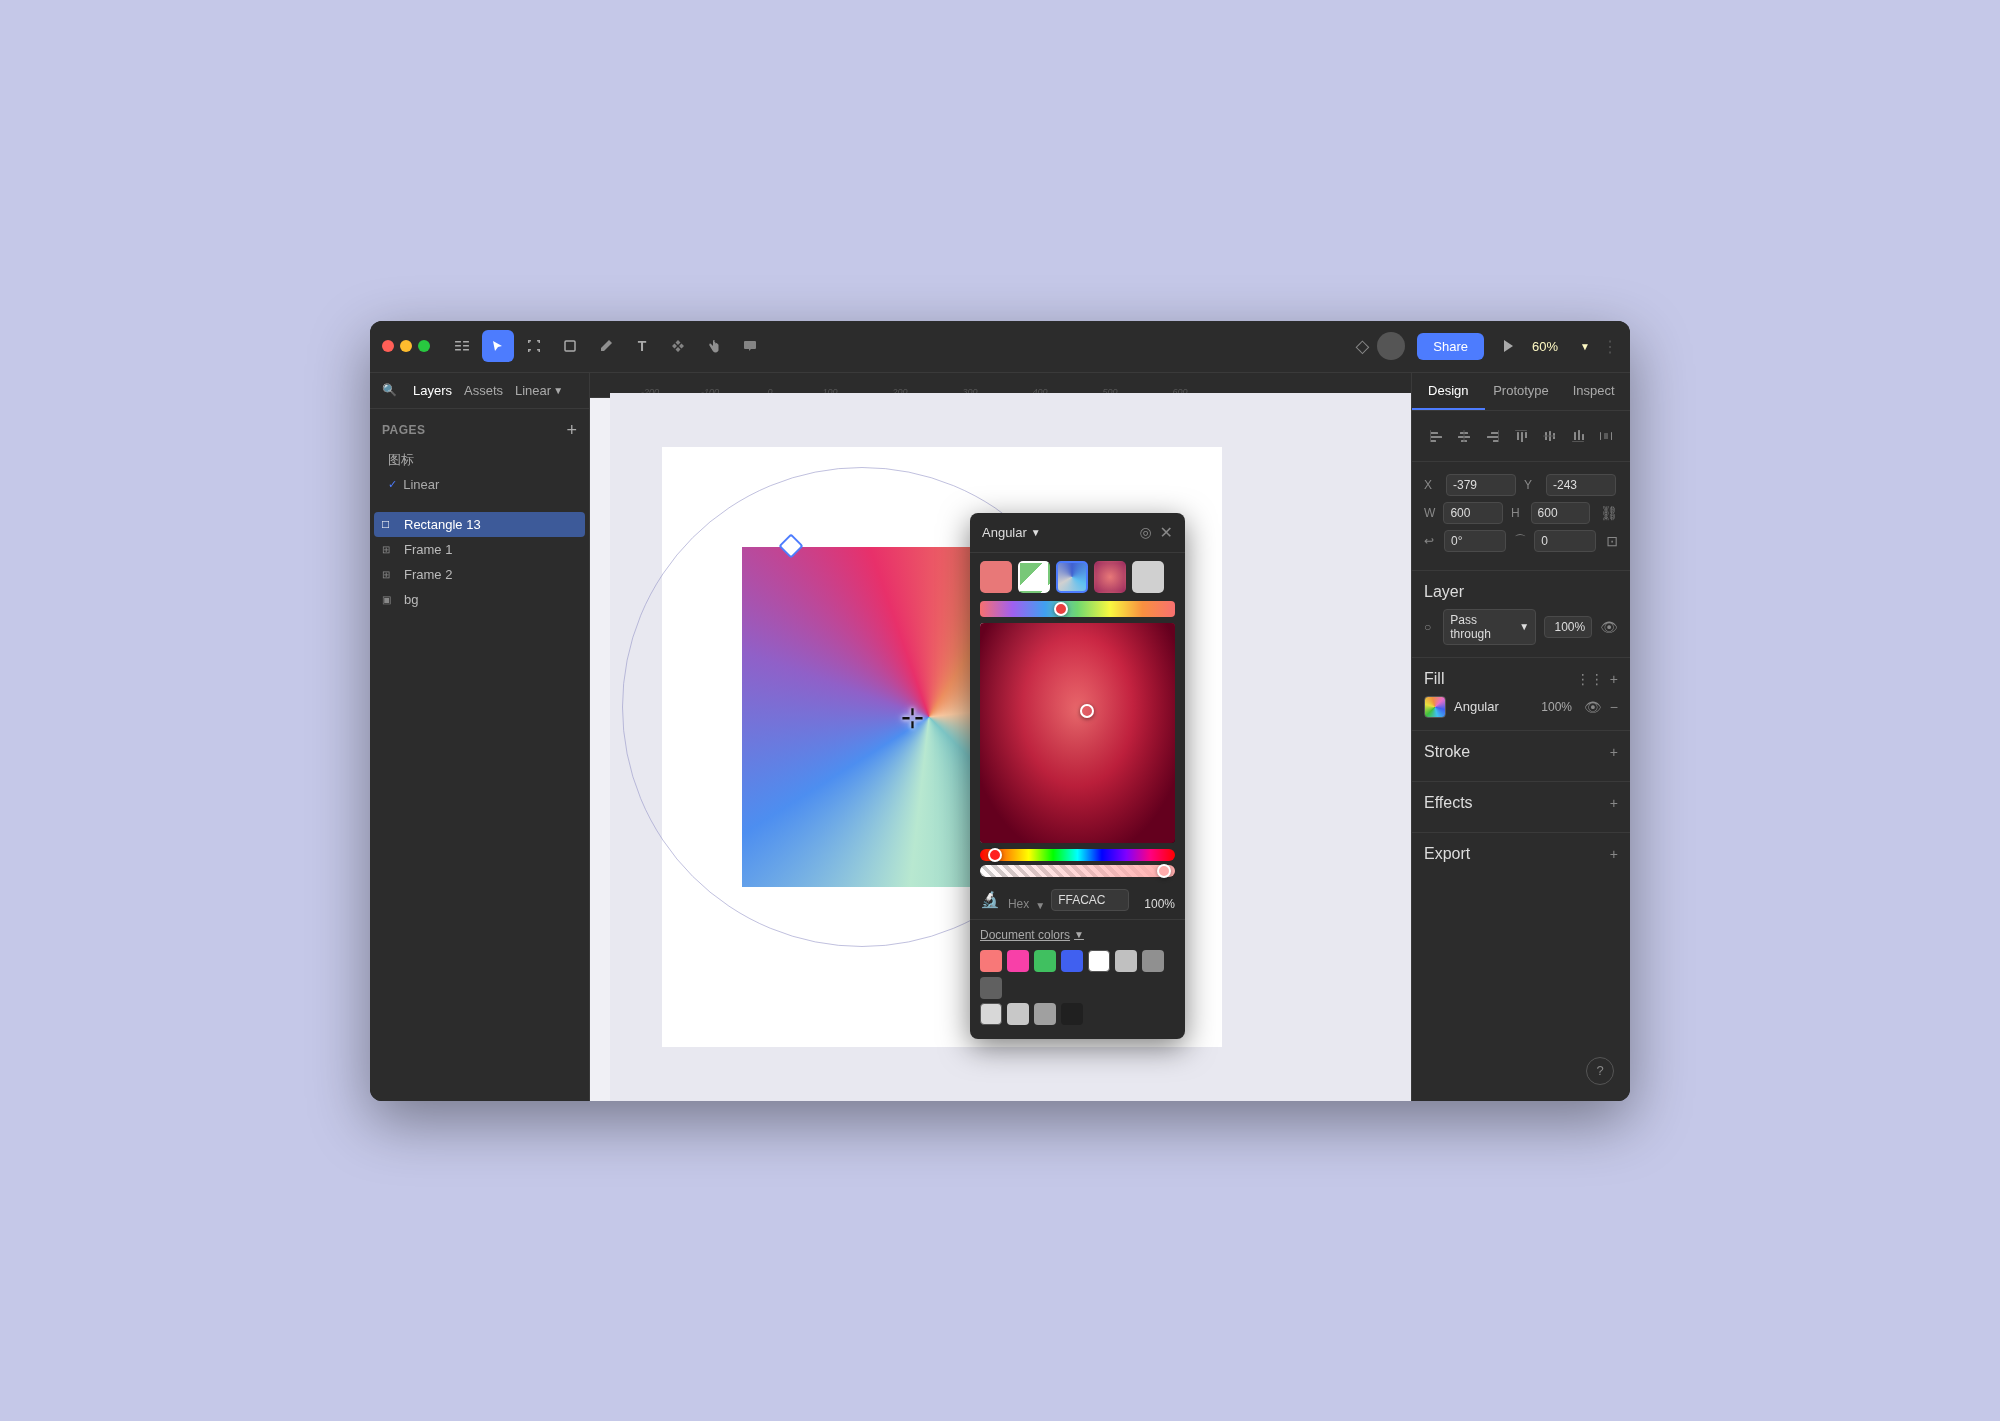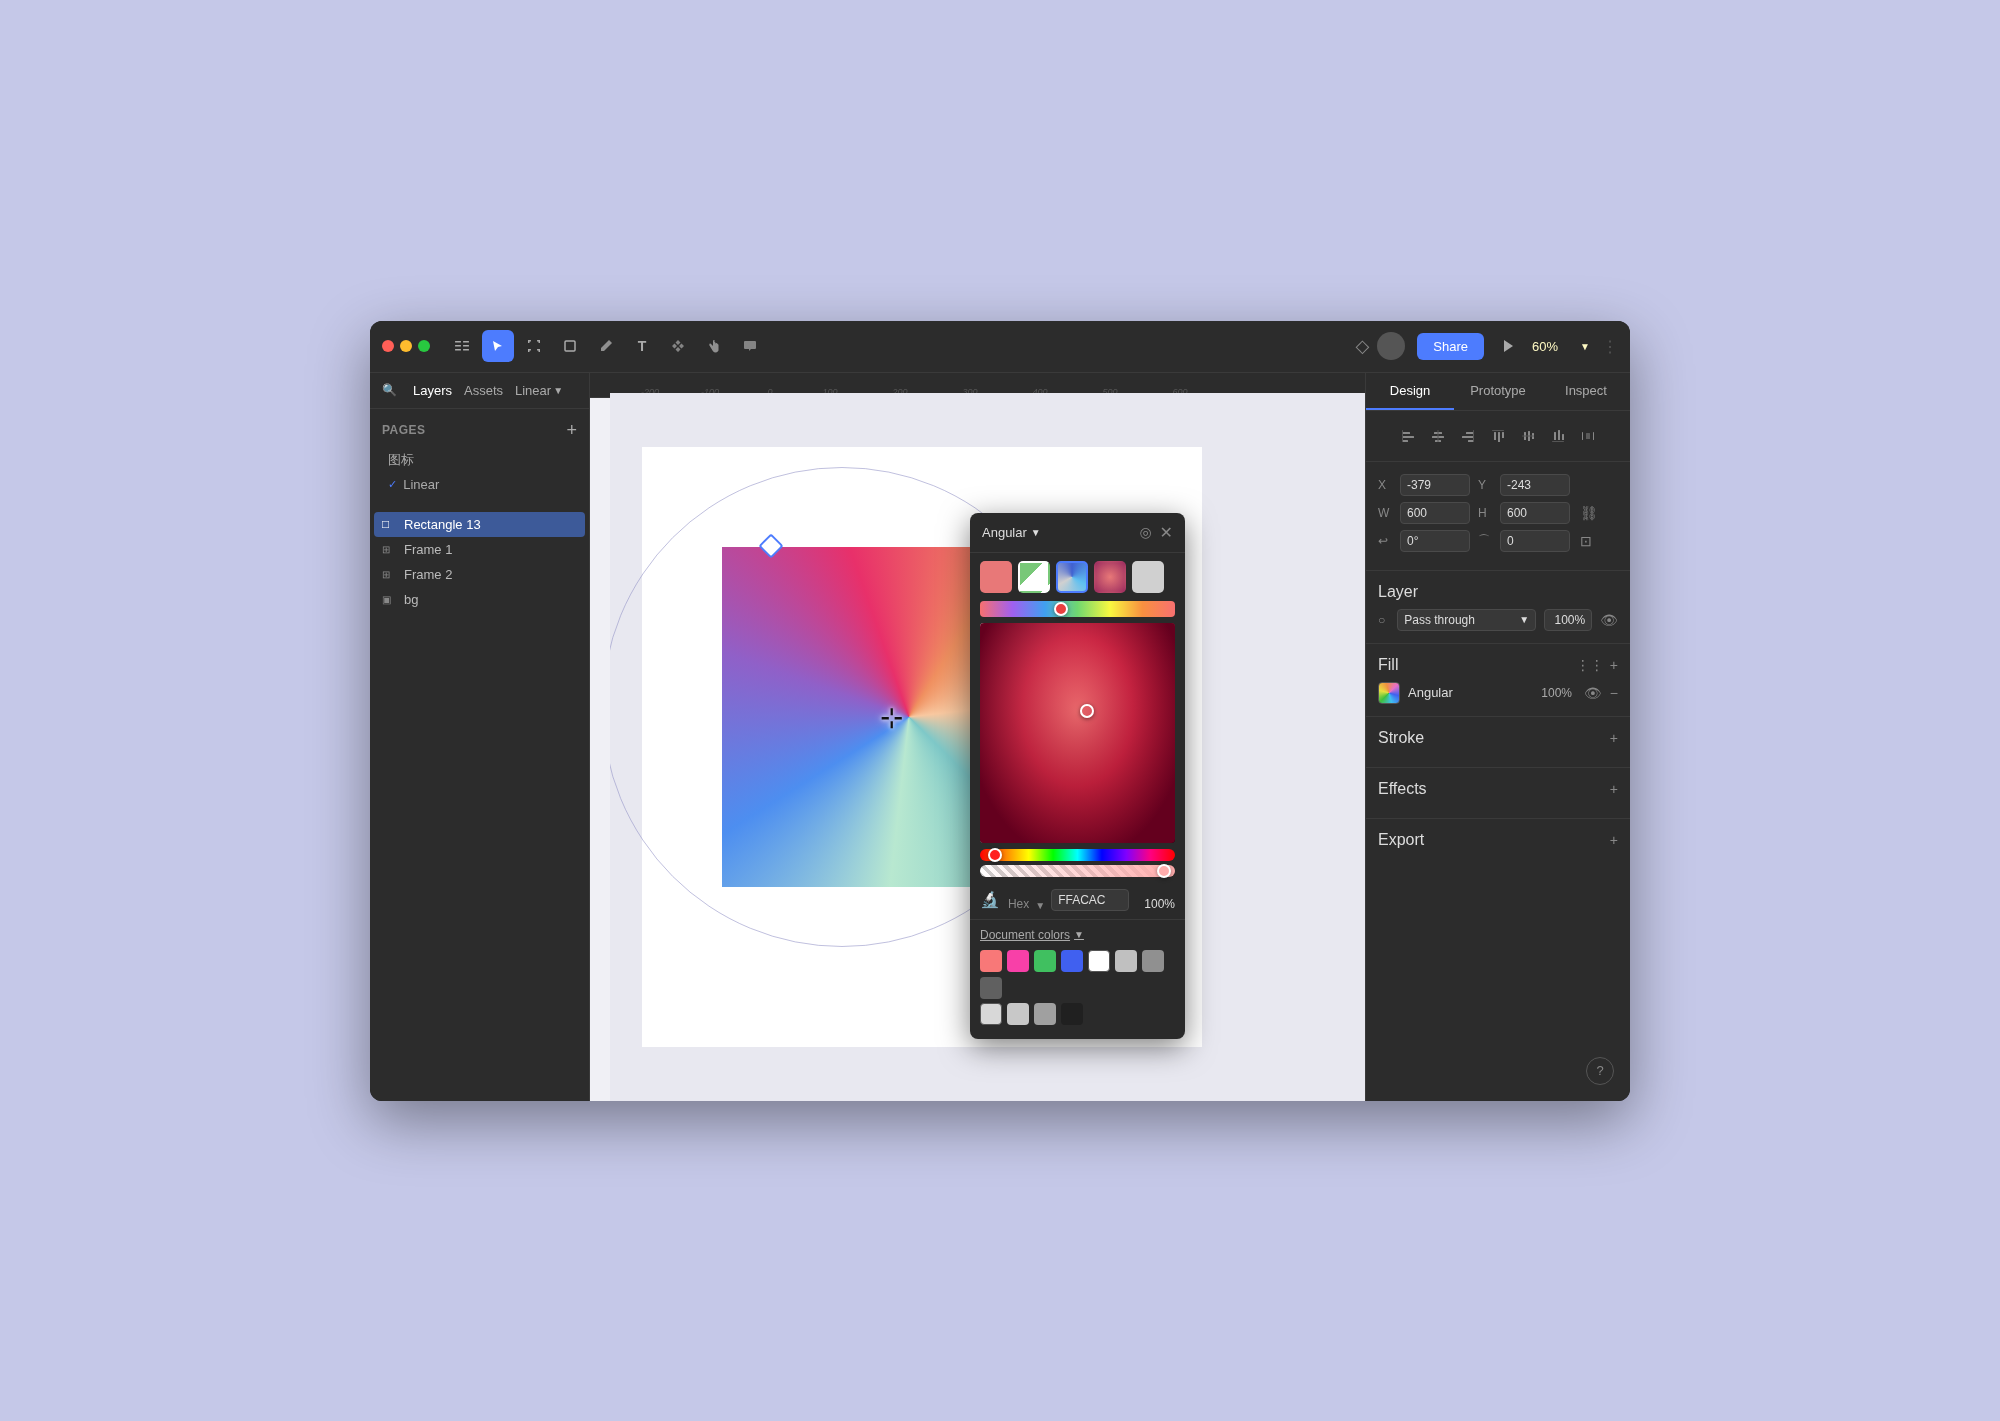--- a/index.html
+++ b/index.html
@@ -247,21 +247,21 @@
       position: absolute;
       top: 50%; left: 50%;
       transform: translate(-50%, -50%);
       font-size: 28px;
       color: #111;
       pointer-events: none;
       text-shadow: 0 0 4px white, 0 0 8px white;
     }
     
     .sidebar-right {
-      width: 265px;
+      width: 219px;
       background: #2c2c2c;
       border-left: 1px solid #3a3a3a;
       display: flex;
       flex-direction: column;
       flex-shrink: 0;
       overflow-y: auto;
     }
     .right-tabs {
       display: flex;
       border-bottom: 1px solid #3a3a3a;

